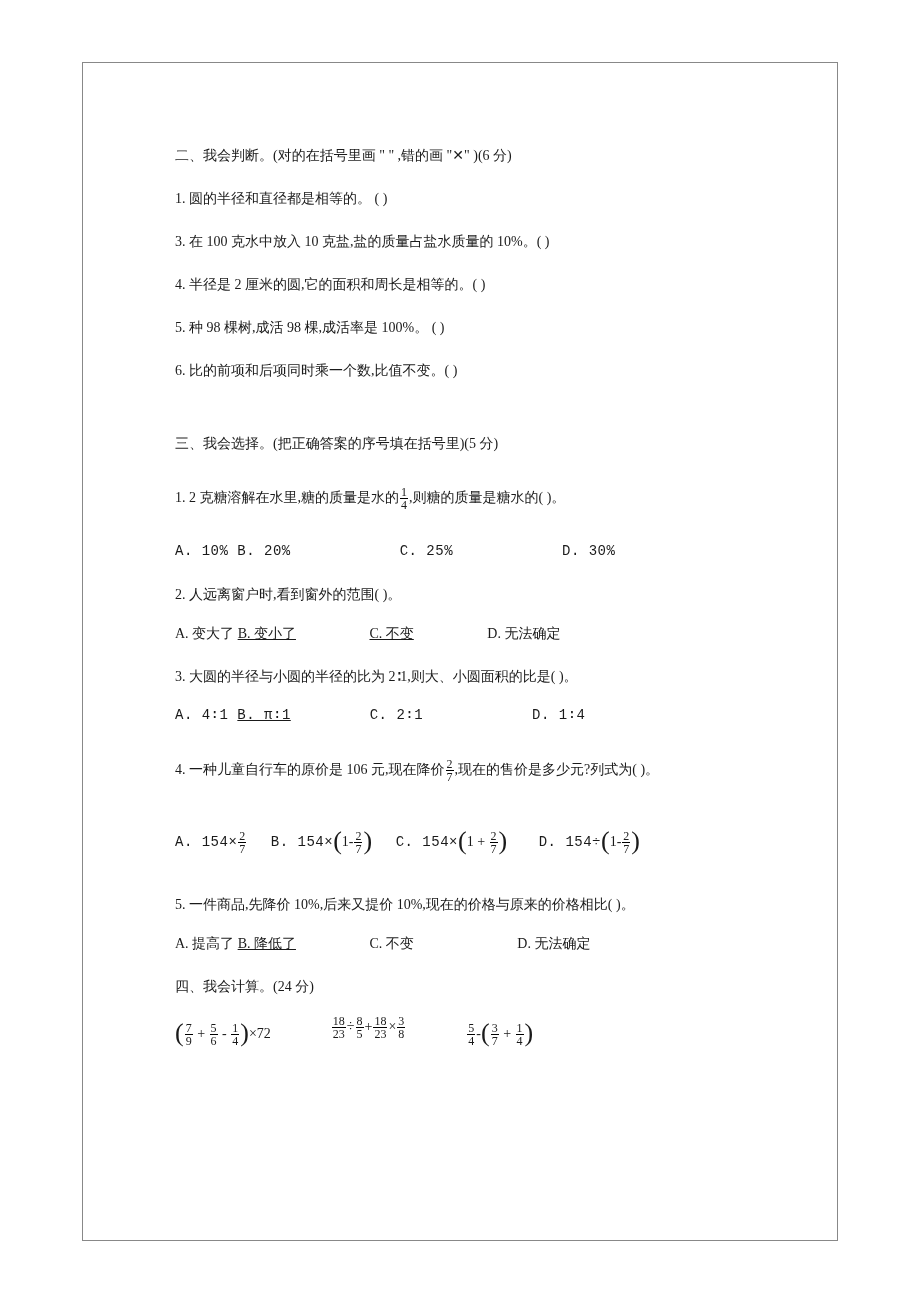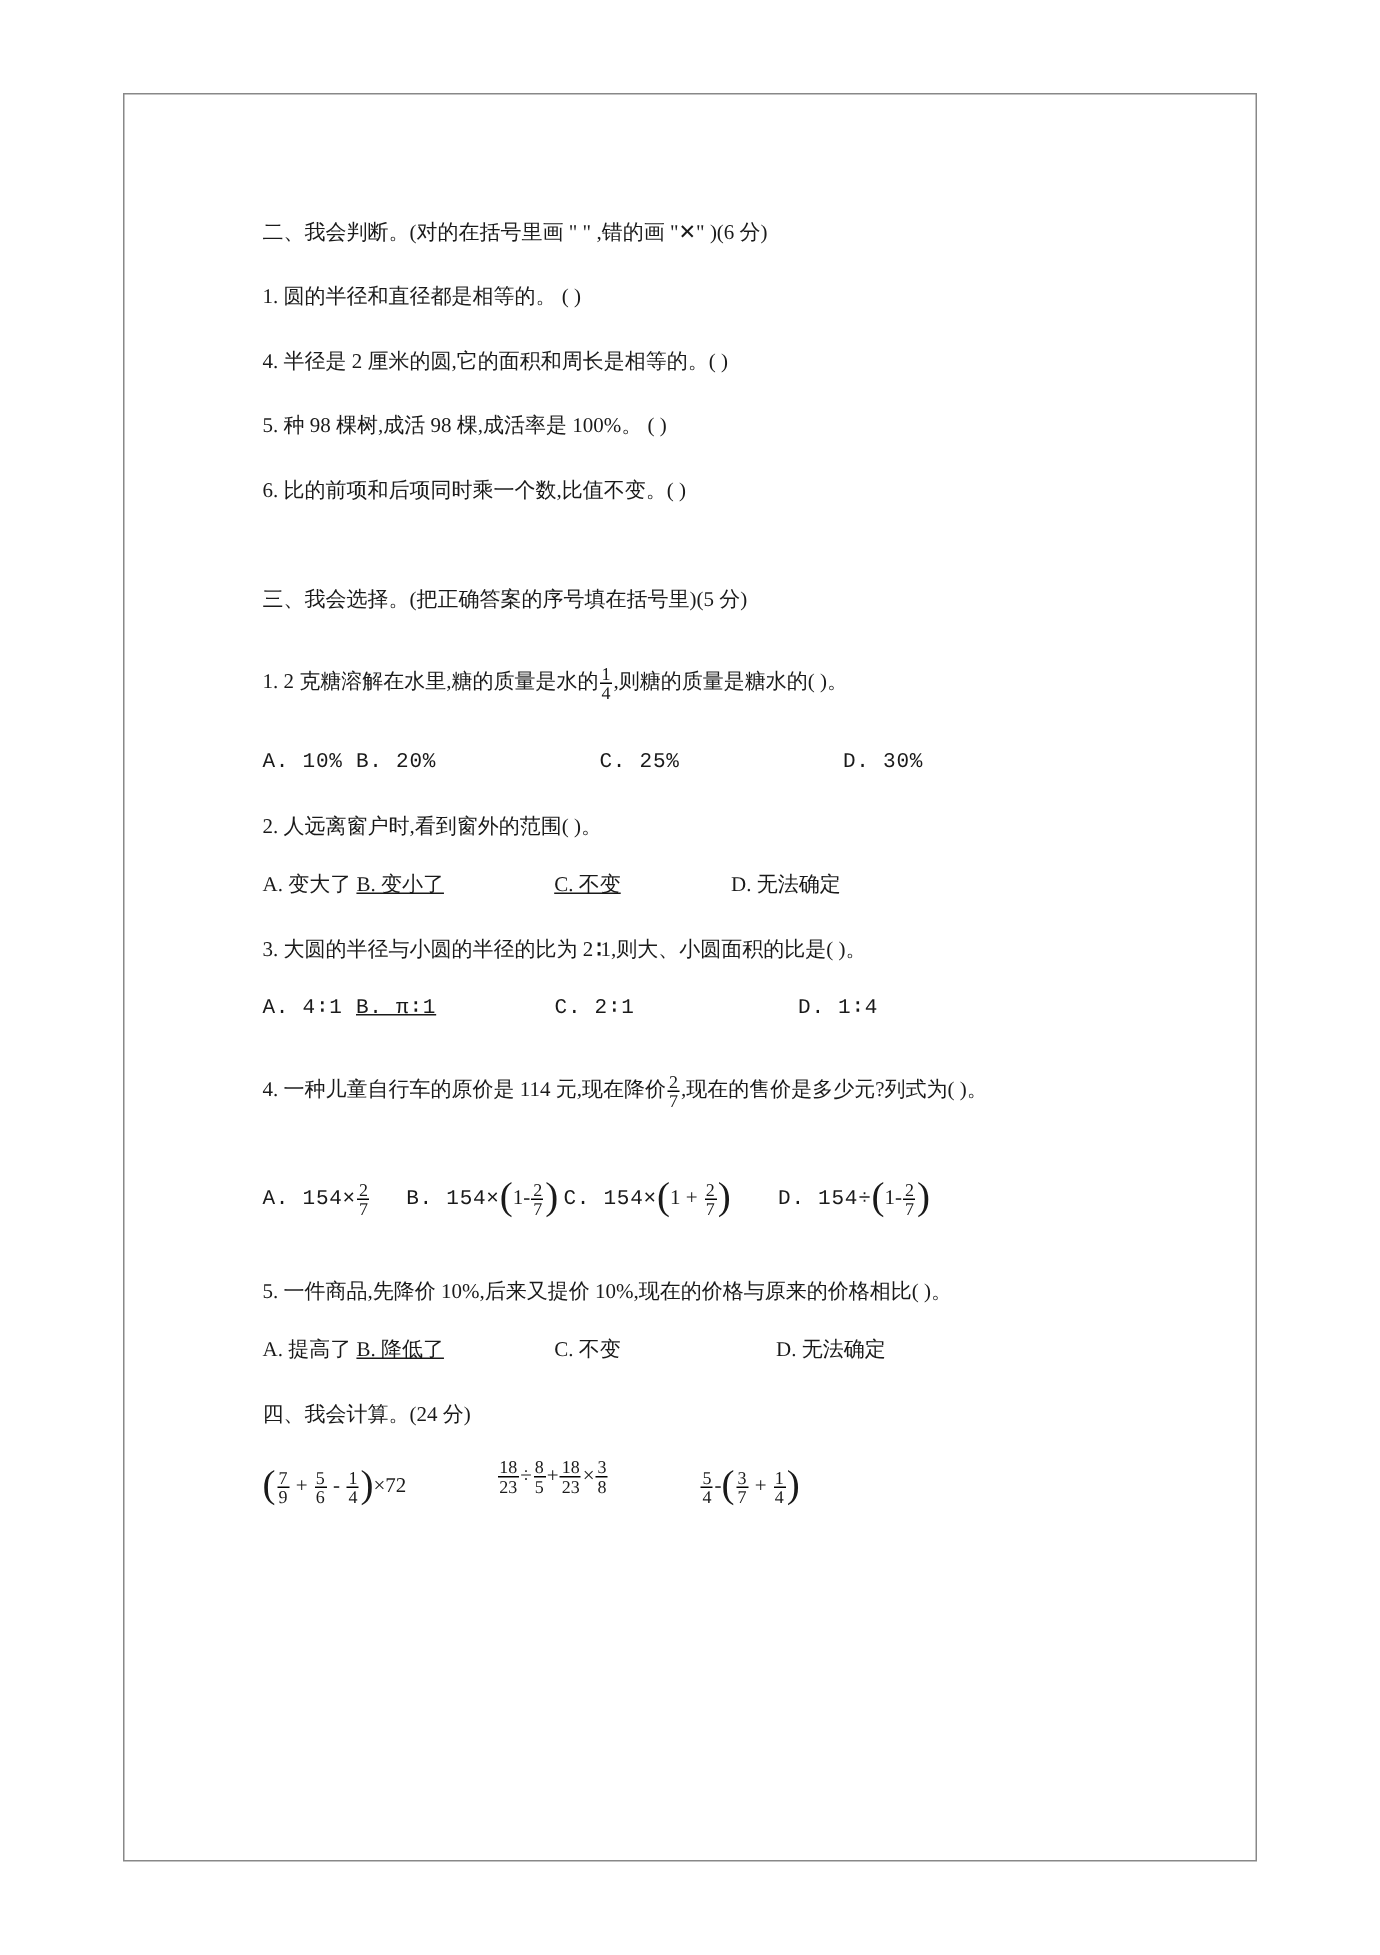--- a/index.html
+++ b/index.html
@@ -60,20 +60,21 @@
 </style>
 </head>
 <body>
 
 <div class="page-border"></div>
 
 <div class="content">
 
   <div class="line">二、我会判断。(对的在括号里画 " " ,错的画 "✕" )(6 分)</div>
   <div class="line">1. 圆的半径和直径都是相等的。  (    )</div>
+  <div class="line">3. 在 100 克水中放入 10 克盐,盐的质量占盐水质量的 10%。(    )</div>
   <div class="line">4. 半径是 2 厘米的圆,它的面积和周长是相等的。(    )</div>
   <div class="line">5. 种 98 棵树,成活 98 棵,成活率是 100%。  (    )</div>
   <div class="line">6. 比的前项和后项同时乘一个数,比值不变。(    )</div>
 
   <div style="height:30px"></div>
 
   <div class="line">三、我会选择。(把正确答案的序号填在括号里)(5 分)</div>
 
   <div style="height:10px"></div>
 
@@ -100,28 +101,28 @@
   <div class="opt-row mono">
     <span class="opt gap-sm">A. 4∶1</span>
     <span class="opt gap-md">B. π∶1</span>
     <span class="opt gap-lg">C. 2∶1</span>
     <span class="opt">D. 1∶4</span>
   </div>
 
   <div style="height:10px"></div>
 
   <div class="line">
-    <span>4. 一种儿童自行车的原价是 114 元,现在降价</span><span class="frac"><span class="num">2</span><span class="den">7</span></span><span>,现在的售价是多少元?列式为(    )。</span>
+    <span>4. 一种儿童自行车的原价是 106 元,现在降价</span><span class="frac"><span class="num">2</span><span class="den">7</span></span><span>,现在的售价是多少元?列式为(    )。</span>
   </div>
   <div style="height:18px"></div>
   <div class="opt-row">
     <span class="opt" style="margin-right:20px">
       <span class="mono">A. 154×</span><span class="frac"><span class="num">2</span><span class="den">7</span></span>
     </span>
-    <span class="opt" style="">
+    <span class="opt" style="margin-right:20px">
       <span class="mono">B. 154×</span><span class="paren-big">(</span>1-<span class="frac"><span class="num">2</span><span class="den">7</span></span><span class="paren-big">)</span>
     </span>
     <span class="opt" style="margin-right:28px">
       <span class="mono">C. 154×</span><span class="paren-big">(</span>1 + <span class="frac"><span class="num">2</span><span class="den">7</span></span><span class="paren-big">)</span>
     </span>
     <span class="opt">
       <span class="mono">D. 154÷</span><span class="paren-big">(</span>1-<span class="frac"><span class="num">2</span><span class="den">7</span></span><span class="paren-big">)</span>
     </span>
   </div>
 

